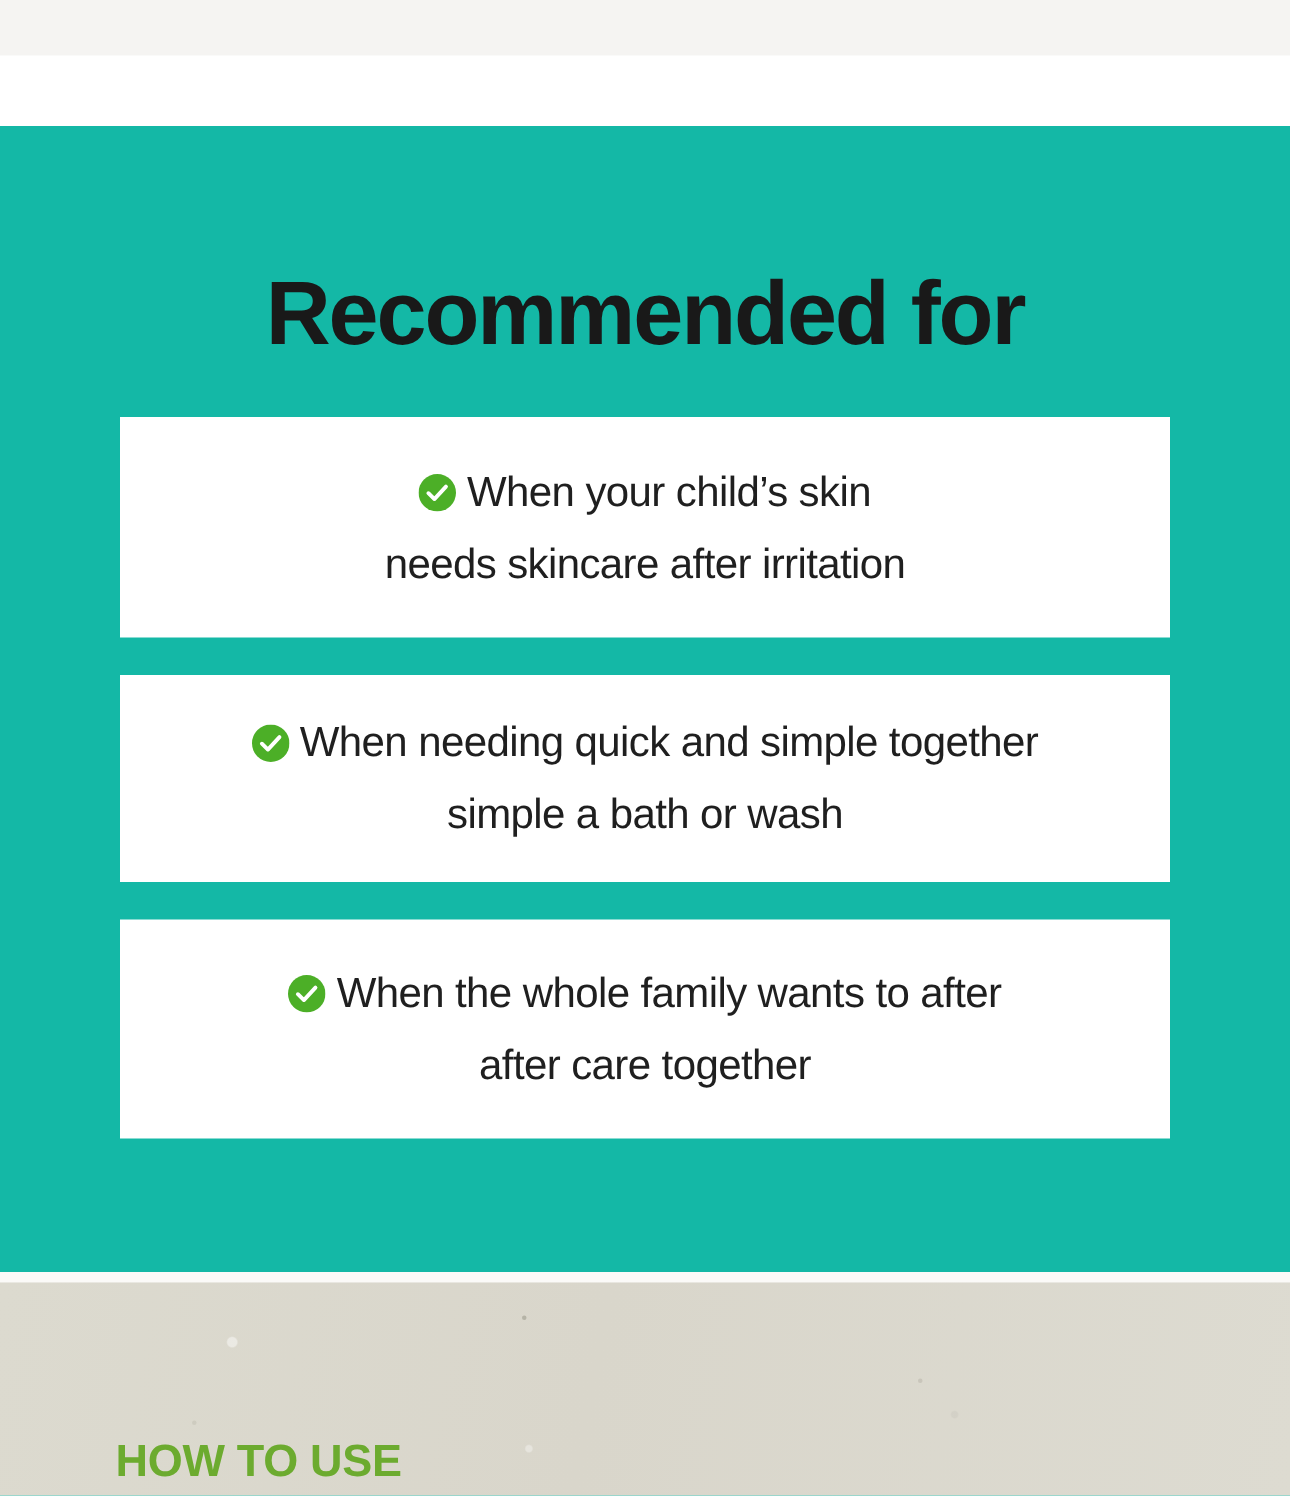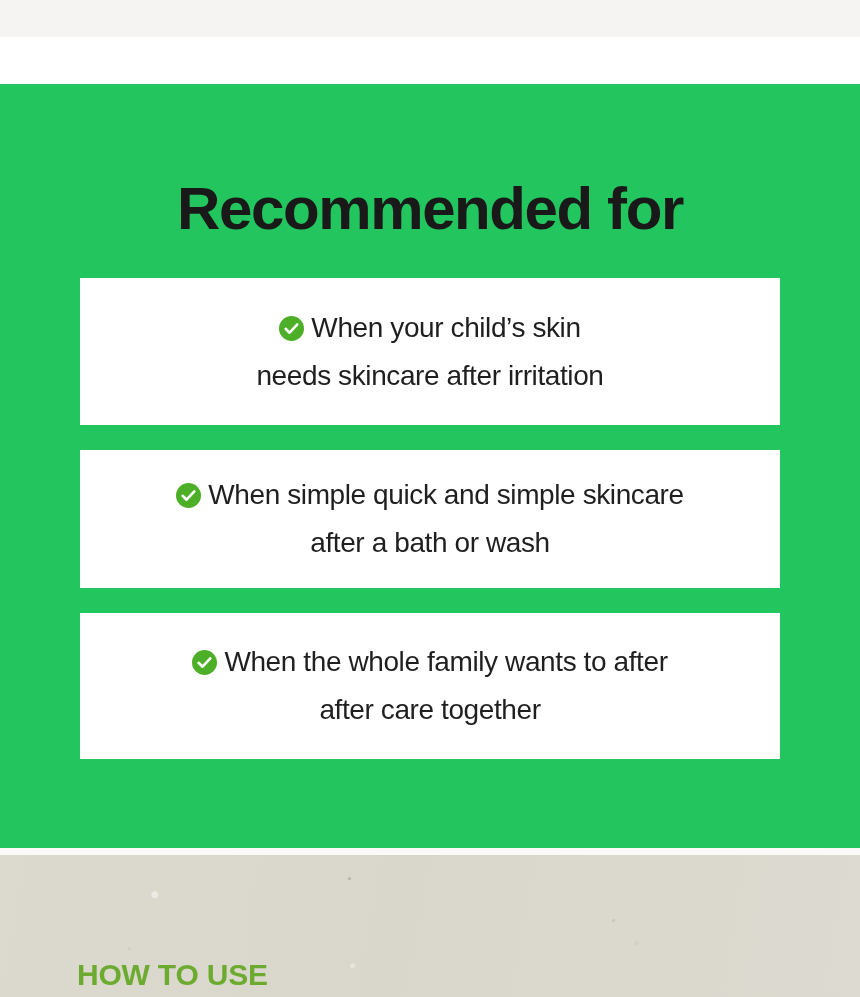--- a/index.html
+++ b/index.html
@@ -34,21 +34,21 @@
     width: 860px; height: 47px;
     background: #ffffff;
   }
 
   
   .section-recommended {
     position: absolute;
     left: 0; top: 84px;
     width: 860px;
     height: 764px;
-    background: #22c55e;
+    background: #14b8a6;
   }
 
   .section-title {
     position: absolute;
     left: 0; top: 90px;
     width: 860px;
     text-align: center;
     font-size: 60px;
     line-height: 70px;
     font-weight: 800;
@@ -158,22 +158,22 @@
         </div>
       </div>
 
       <div class="card card-2">
         <div class="card-text">
           <span class="check-icon">
             <svg width="25" height="25" viewBox="0 0 25 25" aria-hidden="true">
               <circle cx="12.5" cy="12.5" r="12.5" fill="#4caf27"></circle>
               <path d="M6.6 12.8 L10.6 16.7 L18.3 8.4" fill="none" stroke="#ffffff" stroke-width="2.6" stroke-linecap="round" stroke-linejoin="round"></path>
             </svg>
-          </span><span>When simple quick and simple skincare</span><br>
-          <span>after a bath or wash</span>
+          </span><span>When needing quick and simple together</span><br>
+          <span>simple a bath or wash</span>
         </div>
       </div>
 
       <div class="card card-3">
         <div class="card-text">
           <span class="check-icon">
             <svg width="25" height="25" viewBox="0 0 25 25" aria-hidden="true">
               <circle cx="12.5" cy="12.5" r="12.5" fill="#4caf27"></circle>
               <path d="M6.6 12.8 L10.6 16.7 L18.3 8.4" fill="none" stroke="#ffffff" stroke-width="2.6" stroke-linecap="round" stroke-linejoin="round"></path>
             </svg>

